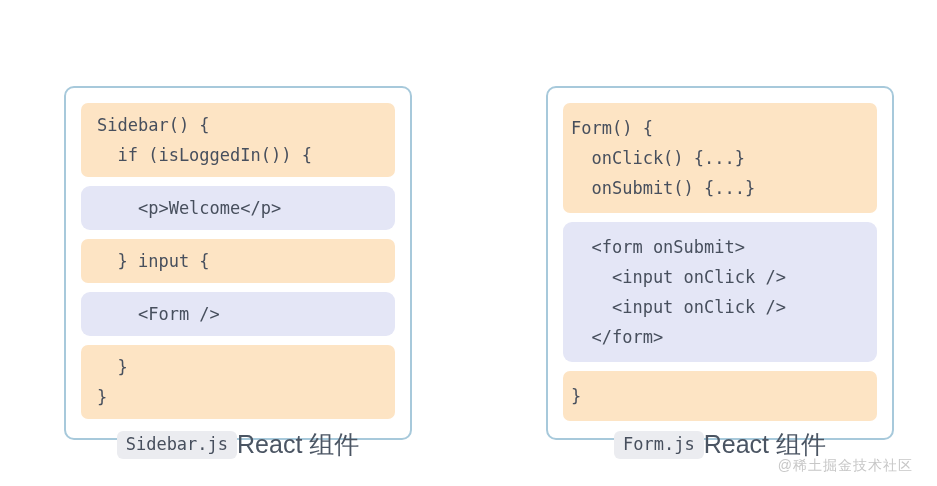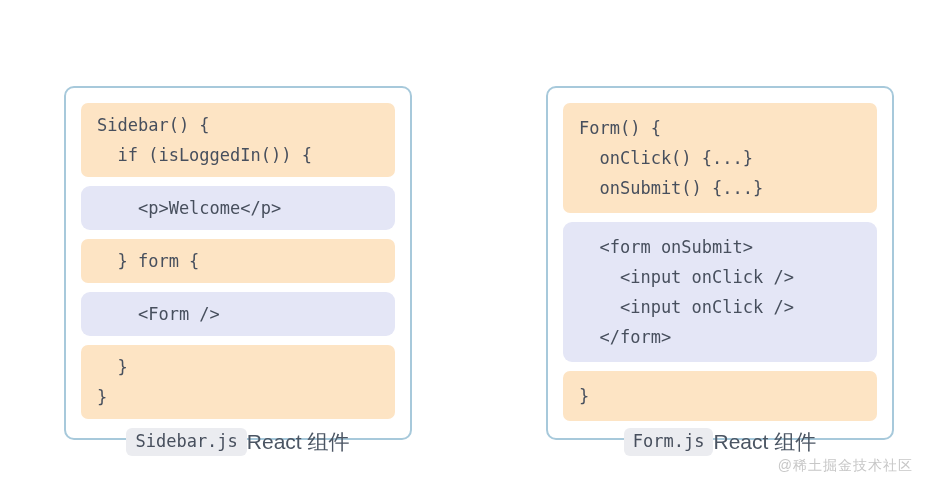--- a/index.html
+++ b/index.html
@@ -32,21 +32,21 @@
   .block {
     font-family: "DejaVu Sans Mono", "Liberation Mono", monospace;
     font-size: 17px;
     line-height: 30px;
     color: var(--code-text, #474f5d);
     white-space: pre;
     border-radius: 7px;
     padding: 7px 16px;
     overflow: hidden;
   }
-  .panel.right .block { padding: 10px 16px; }
+  .panel.right .block { padding: 10px 8px; }
   .block[data-type="orange"]   { background: var(--block-orange, #fde4c4); }
   .block[data-type="lavender"] { background: var(--block-lavender, #e4e6f6); border-radius: 9px; }
 
   .caption {
     position: absolute;
     top: 428px;
     width: 348px;
     display: flex;
     align-items: center;
     justify-content: center;
@@ -56,21 +56,21 @@
   .caption .file-pill {
     font-family: "DejaVu Sans Mono", "Liberation Mono", monospace;
     font-size: 17px;
     line-height: 1;
     color: var(--code-text, #474f5d);
     background: var(--pill-bg, #ebecf0);
     border-radius: 6px;
     padding: 5px 9px 6px 9px;
   }
   .caption .caption-label {
-    font-size: 21px;
+    font-size: 25px;
     color: var(--caption-text, #4b5563);
   }
 
   .watermark {
     position: absolute;
     top: 457px;
     right: 24px;
     font-size: 14px;
     letter-spacing: 1px;
     color: var(--watermark-color, #c7c7c7);
@@ -78,21 +78,21 @@
 </style>
 </head>
 <body>
 
 <div class="canvas">
 
   <div class="panel left">
     <pre class="block" data-type="orange">Sidebar() {
   if (isLoggedIn()) {</pre>
     <pre class="block" data-type="lavender">    &lt;p&gt;Welcome&lt;/p&gt;</pre>
-    <pre class="block" data-type="orange">  } form {</pre>
+    <pre class="block" data-type="orange">  } input {</pre>
     <pre class="block" data-type="lavender">    &lt;Form /&gt;</pre>
     <pre class="block" data-type="orange">  }
 }</pre>
   </div>
 
   <div class="panel right">
     <pre class="block" data-type="orange">Form() {
   onClick() {...}
   onSubmit() {...}</pre>
     <pre class="block" data-type="lavender">  &lt;form onSubmit&gt;

